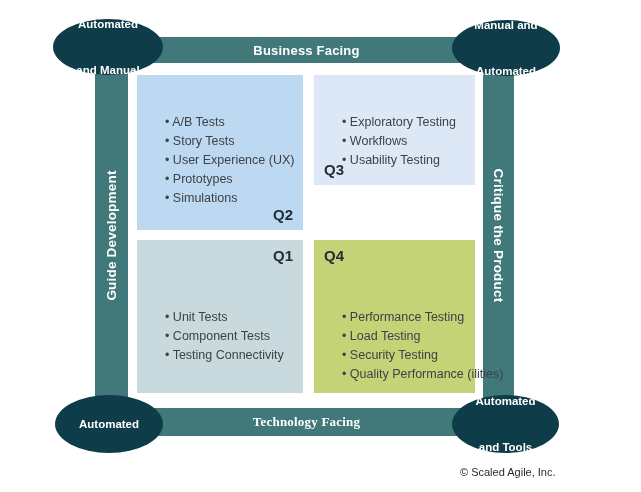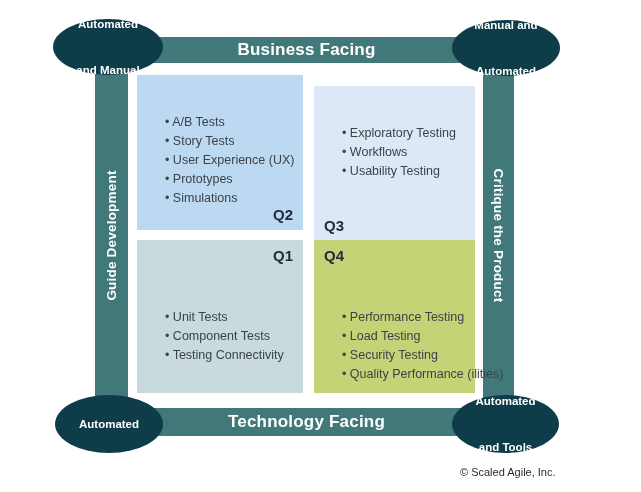--- a/index.html
+++ b/index.html
@@ -4,40 +4,40 @@
 <style>
   html,body{margin:0;padding:0;background:#ffffff;}
   .canvas{
     position:relative;width:641px;height:492px;background:#ffffff;
     font-family:"Liberation Sans", sans-serif;overflow:hidden;
   }
   
   .bar{position:absolute;background:var(--ring,#41797b);z-index:1;
        display:flex;align-items:center;justify-content:center;}
   .bar-top{left:108px;top:37px;width:397px;height:26px;}
-  .bar-bottom{left:108px;top:408px;width:397px;height:28px;}
+  .bar-bottom{left:108px;top:408px;width:397px;height:28px;font-family:Liberation Serif, serif;}
   .bar-left{left:95px;top:46px;width:33px;height:378px;}
   .bar-right{left:483px;top:47px;width:31px;height:377px;}
-  .bar-label{color:var(--bar_text,#fff);font-weight:bold;font-size:17px;letter-spacing:.2px;}
+  .bar-label{color:var(--bar_text,#fff);font-weight:bold;font-size:13px;letter-spacing:.2px;}
   .vlabel{white-space:nowrap;font-size:13.5px;}
   .bar-left .vlabel{transform:rotate(-90deg);}
   .bar-right .vlabel{transform:rotate(90deg);}
   
   .oval{position:absolute;z-index:2;border-radius:50%;
         background:var(--badge,#0e3c48);color:var(--bar_text,#fff);
         display:flex;flex-direction:column;align-items:center;justify-content:center;
         font-weight:bold;font-size:11.5px;line-height:1.3;text-align:center;gap:31px;}
   .oval-tl{left:53px;top:19px;width:110px;height:56px;}
   .oval-tr{left:452px;top:20px;width:108px;height:56px;}
   .oval-bl{left:55px;top:395px;width:108px;height:58px;}
   .oval-br{left:452px;top:395px;width:107px;height:58px;}
   
   .quad{position:absolute;z-index:1;}
   .quad-q2{left:137px;top:75px;width:166px;height:155px;background:var(--q2_bg,#bdd9f2);}
-  .quad-q3{left:314px;top:86px;width:161px;height:155px;background:var(--q3_bg,#dde8f6);}
+  .quad-q3{left:314px;top:75px;width:161px;height:110px;background:var(--q3_bg,#dde8f6);}
   .quad-q1{left:137px;top:240px;width:166px;height:153px;background:var(--q1_bg,#c9dade);}
   .quad-q4{left:314px;top:240px;width:161px;height:153px;background:var(--q4_bg,#c5d377);}
   .qlist{list-style:none;margin:16px;padding:22px 4px 0 12px;
          color:var(--item_text,#3c4248);font-size:12.5px;}
   .quad-q1 .qlist,.quad-q4 .qlist{padding-top:52px;}
   .qlist li{line-height:19px;white-space:nowrap;}
   .qlist li::before{content:"• ";}
   .qlabel{position:absolute;font-weight:bold;font-size:15px;color:var(--label_text,#222d3a);}
   .quad-q2 .qlabel{right:10px;bottom:7px;}
   .quad-q3 .qlabel{left:10px;bottom:7px;}

